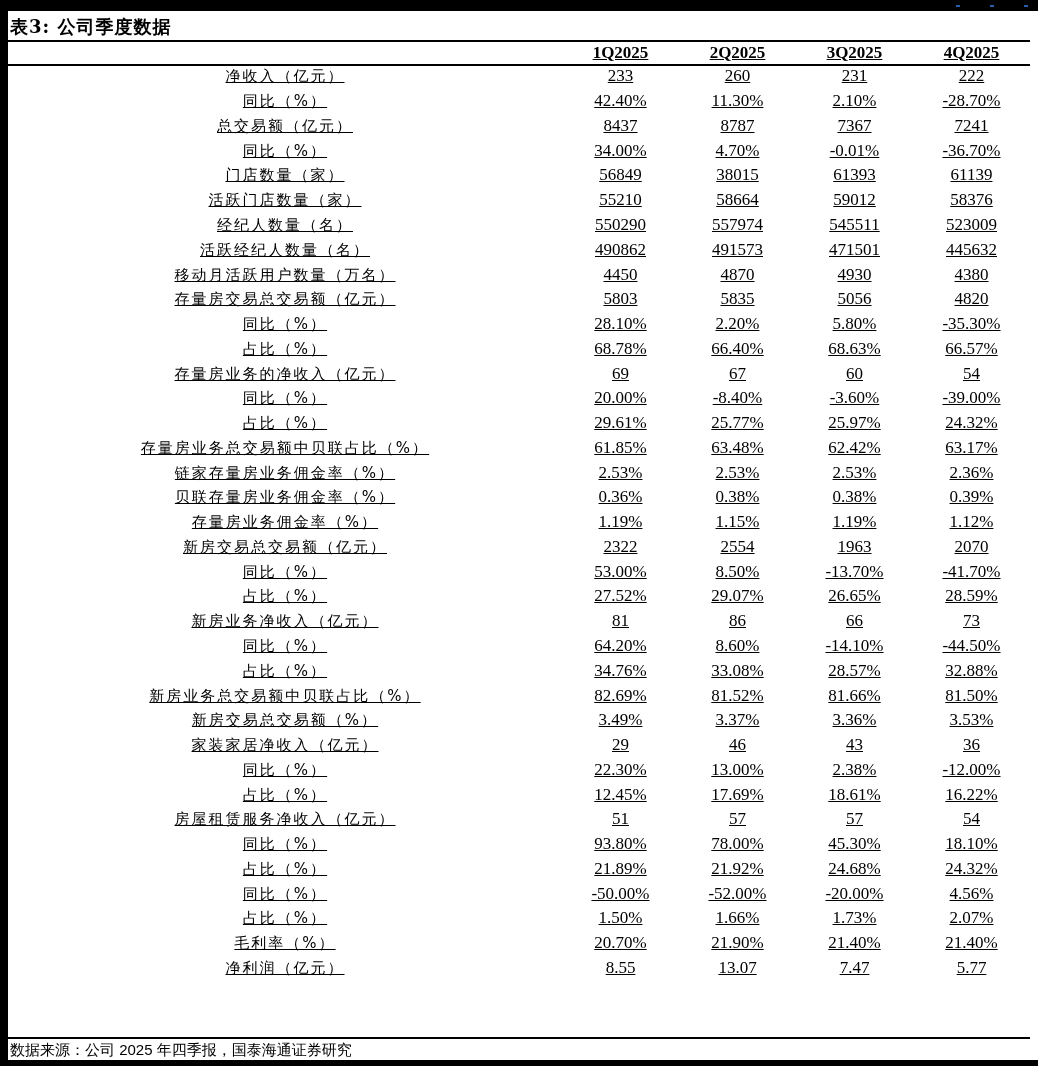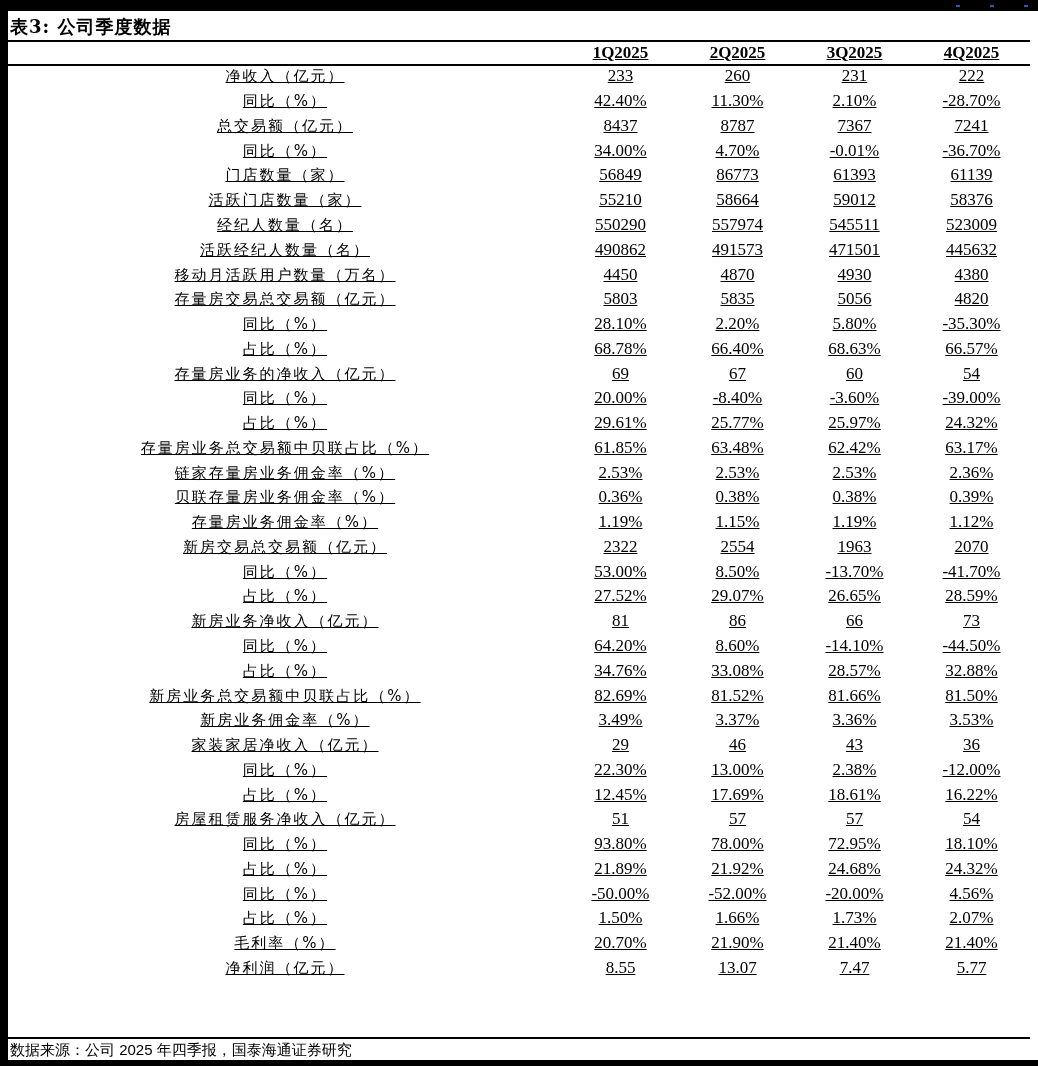--- a/index.html
+++ b/index.html
@@ -129,21 +129,21 @@
         <tr>
           <td class="label">同比（%）</td>
           <td class="num">34.00%</td>
           <td class="num">4.70%</td>
           <td class="num">-0.01%</td>
           <td class="num">-36.70%</td>
         </tr>
         <tr>
           <td class="label">门店数量（家）</td>
           <td class="num">56849</td>
-          <td class="num">86773</td>
+          <td class="num">38015</td>
           <td class="num">61393</td>
           <td class="num">61139</td>
         </tr>
         <tr>
           <td class="label">活跃门店数量（家）</td>
           <td class="num">55210</td>
           <td class="num">58664</td>
           <td class="num">59012</td>
           <td class="num">58376</td>
         </tr>
@@ -281,21 +281,21 @@
           <td class="num">32.88%</td>
         </tr>
         <tr>
           <td class="label">新房业务总交易额中贝联占比（%）</td>
           <td class="num">82.69%</td>
           <td class="num">81.52%</td>
           <td class="num">81.66%</td>
           <td class="num">81.50%</td>
         </tr>
         <tr>
-          <td class="label">新房业务佣金率（%）</td>
+          <td class="label">新房交易总交易额（%）</td>
           <td class="num">3.49%</td>
           <td class="num">3.37%</td>
           <td class="num">3.36%</td>
           <td class="num">3.53%</td>
         </tr>
         <tr>
           <td class="label">家装家居净收入（亿元）</td>
           <td class="num">29</td>
           <td class="num">46</td>
           <td class="num">43</td>
@@ -319,21 +319,21 @@
           <td class="label">房屋租赁服务净收入（亿元）</td>
           <td class="num">51</td>
           <td class="num">57</td>
           <td class="num">57</td>
           <td class="num">54</td>
         </tr>
         <tr>
           <td class="label">同比（%）</td>
           <td class="num">93.80%</td>
           <td class="num">78.00%</td>
-          <td class="num">72.95%</td>
+          <td class="num">45.30%</td>
           <td class="num">18.10%</td>
         </tr>
         <tr>
           <td class="label">占比（%）</td>
           <td class="num">21.89%</td>
           <td class="num">21.92%</td>
           <td class="num">24.68%</td>
           <td class="num">24.32%</td>
         </tr>
         <tr>

